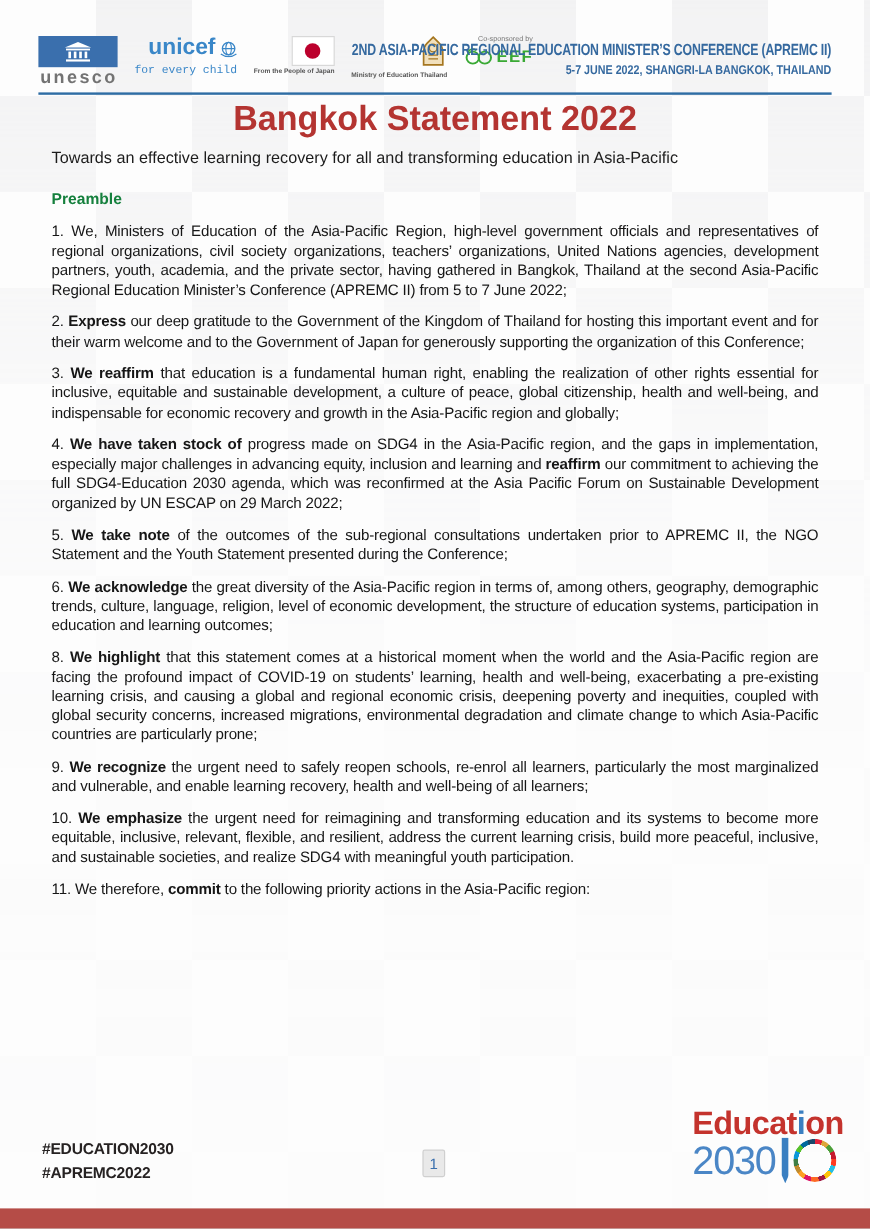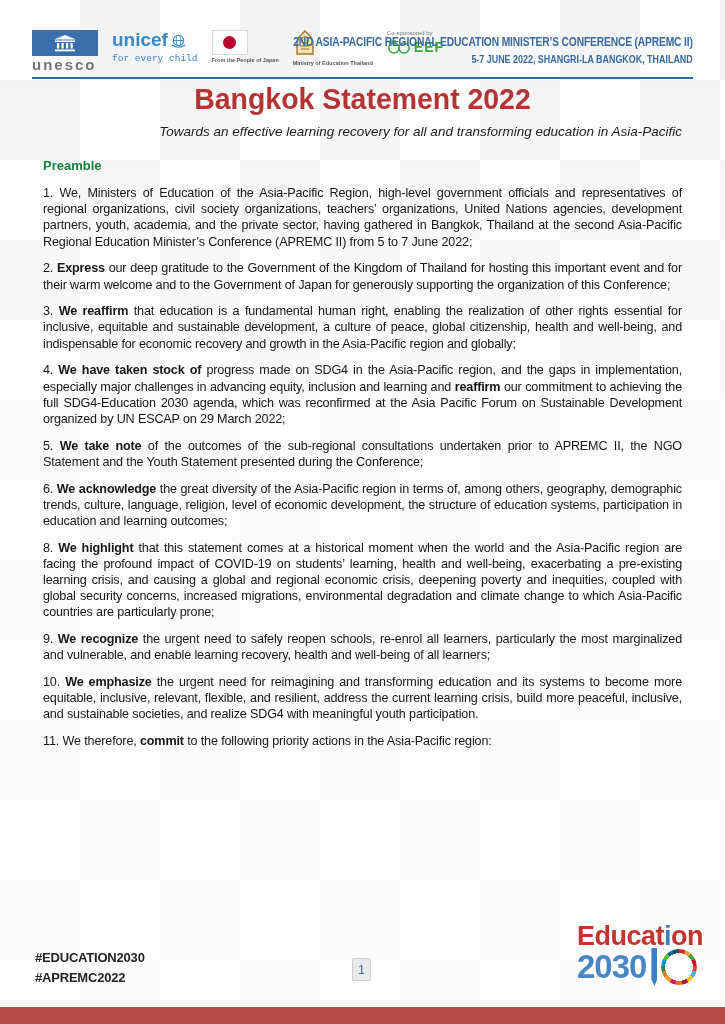--- a/index.html
+++ b/index.html
@@ -9,56 +9,56 @@
   .bg{position:absolute;inset:0;pointer-events:none;
     background-image:
       linear-gradient(45deg,#e9e9eb 25%,transparent 25%,transparent 75%,#e9e9eb 75%),
       linear-gradient(45deg,#e9e9eb 25%,transparent 25%,transparent 75%,#e9e9eb 75%);
     background-position:0 0,80px 80px;background-size:160px 160px;opacity:.55;
     -webkit-mask-image:linear-gradient(180deg,rgba(0,0,0,.95) 0%,rgba(0,0,0,.45) 28%,rgba(0,0,0,.16) 55%,rgba(0,0,0,.10) 100%);
     mask-image:linear-gradient(180deg,rgba(0,0,0,.95) 0%,rgba(0,0,0,.45) 28%,rgba(0,0,0,.16) 55%,rgba(0,0,0,.10) 100%);}
   
   header{position:absolute;top:30px;left:32px;right:32px;height:48px;}
   .logos{display:flex;align-items:flex-start;gap:14px;}
-  .logo{display:flex;flex-direction:column;align-items:flex-start;}
+  .logo{display:flex;flex-direction:column;align-items:flex-end;}
   .unesco-box{width:66px;height:26px;background:#3a6fad;display:flex;align-items:center;justify-content:center;}
   .unesco-word{color:#737373;font-weight:bold;font-size:15px;letter-spacing:2px;line-height:17px;}
   .unicef-top{display:flex;align-items:center;gap:3px;color:#3a87c8;font-weight:bold;font-size:19px;line-height:20px;}
   .unicef-tag{color:#3a87c8;font-size:9.5px;margin-top:3px;font-family:Liberation Mono, monospace;}
   .flag{width:34px;height:23px;background:#fff;border:1px solid #d8d8d8;display:flex;align-items:center;justify-content:center;}
   .flag .sun{width:13px;height:13px;border-radius:50%;background:#bc002d;display:block;}
   .tiny{font-size:5.5px;color:#555;text-align:center;line-height:6px;margin-top:2px;font-weight:bold;}
   .eef-row{display:flex;align-items:center;gap:3px;color:#3aa935;font-weight:bold;font-size:14px;letter-spacing:1px;margin-top:2px;}
   .eef .tiny{margin:0 0 1px;font-weight:normal;font-size:6px;color:#777;}
   .conf{position:absolute;right:0;top:4px;text-align:right;}
   .conf-title{font-weight:bold;color:#35699f;font-size:13.5px;white-space:nowrap;
               transform:scaleX(.76);transform-origin:right center;letter-spacing:-.2px;}
   .conf-sub{font-weight:bold;color:#35699f;font-size:10.5px;white-space:nowrap;
             transform:scaleX(.85);transform-origin:right center;margin-top:4px;}
   .rule{position:absolute;top:77px;left:32px;right:32px;height:2px;background:#2e6da4;}
   
   main{position:absolute;top:76px;left:43px;right:43px;}
   h1{margin:6px 0 8px;text-align:center;color:#b43431;font-size:29px;line-height:34px;font-weight:bold;
      transform:scaleX(.98);}
-  .doc-sub{text-align:right;font-style:italic;font-size:13.5px;color:#1c1c1c;line-height:16px;}
+  .doc-sub{text-align:left;font-size:13.5px;color:#1c1c1c;line-height:16px;}
   h2{margin:18px 0 12px;color:#15803d;font-size:13px;font-weight:bold;}
   .paras p{margin:0 0 10.5px;font-size:12.6px;line-height:16.2px;color:#161616;text-align:justify;
            letter-spacing:-.15px;}
   .paras b{font-weight:bold;}
   
   .tags{position:absolute;left:35px;top:948px;font-weight:bold;font-size:13px;line-height:20px;
         color:#262222;letter-spacing:-.2px;}
   .pageno{position:absolute;left:352px;top:958px;width:17px;height:21px;background:#e9e9e9;
           border:1px solid #cfcfcf;border-radius:2px;color:#3a6fad;font-size:12.5px;
           display:flex;align-items:center;justify-content:center;}
   .edu-logo{position:absolute;right:22px;top:922px;}
   .edu-line1{font-weight:bold;font-size:27px;line-height:28px;letter-spacing:-.5px;color:#c4332d;}
   .edu-line1 .blue-i{color:#3a7fc1;}
   .edu-line2{display:flex;align-items:center;margin-top:-2px;}
-  .edu-year{font-weight:bold;font-size:33px;line-height:34px;color:#4a86c6;letter-spacing:-1px;}
+  .edu-year{font-weight:normal;font-size:33px;line-height:34px;color:#4a86c6;letter-spacing:-1px;}
   .pencil{display:inline-block;width:6px;height:38px;background:#3a7fc1;margin:0 4px 0 5px;
           clip-path:polygon(0 0,100% 0,100% 82%,50% 100%,0 82%);}
   .sdg-wheel{display:inline-block;width:36px;height:36px;border-radius:50%;
     background:conic-gradient(#e5243b 0 21deg,#dda63a 0 42deg,#4c9f38 0 64deg,#c5192d 0 85deg,
       #ff3a21 0 106deg,#26bde2 0 127deg,#fcc30b 0 148deg,#a21942 0 169deg,#fd6925 0 191deg,
       #dd1367 0 212deg,#fd9d24 0 233deg,#bf8b2e 0 254deg,#3f7e44 0 275deg,#0a97d9 0 296deg,
       #56c02b 0 318deg,#00689d 0 339deg,#19486a 0 360deg);
     -webkit-mask-image:radial-gradient(circle,transparent 0 54%,#000 55%);
     mask-image:radial-gradient(circle,transparent 0 54%,#000 55%);}
   .redbar{position:absolute;left:0;right:0;bottom:0;height:17px;background:#b54c47;}

